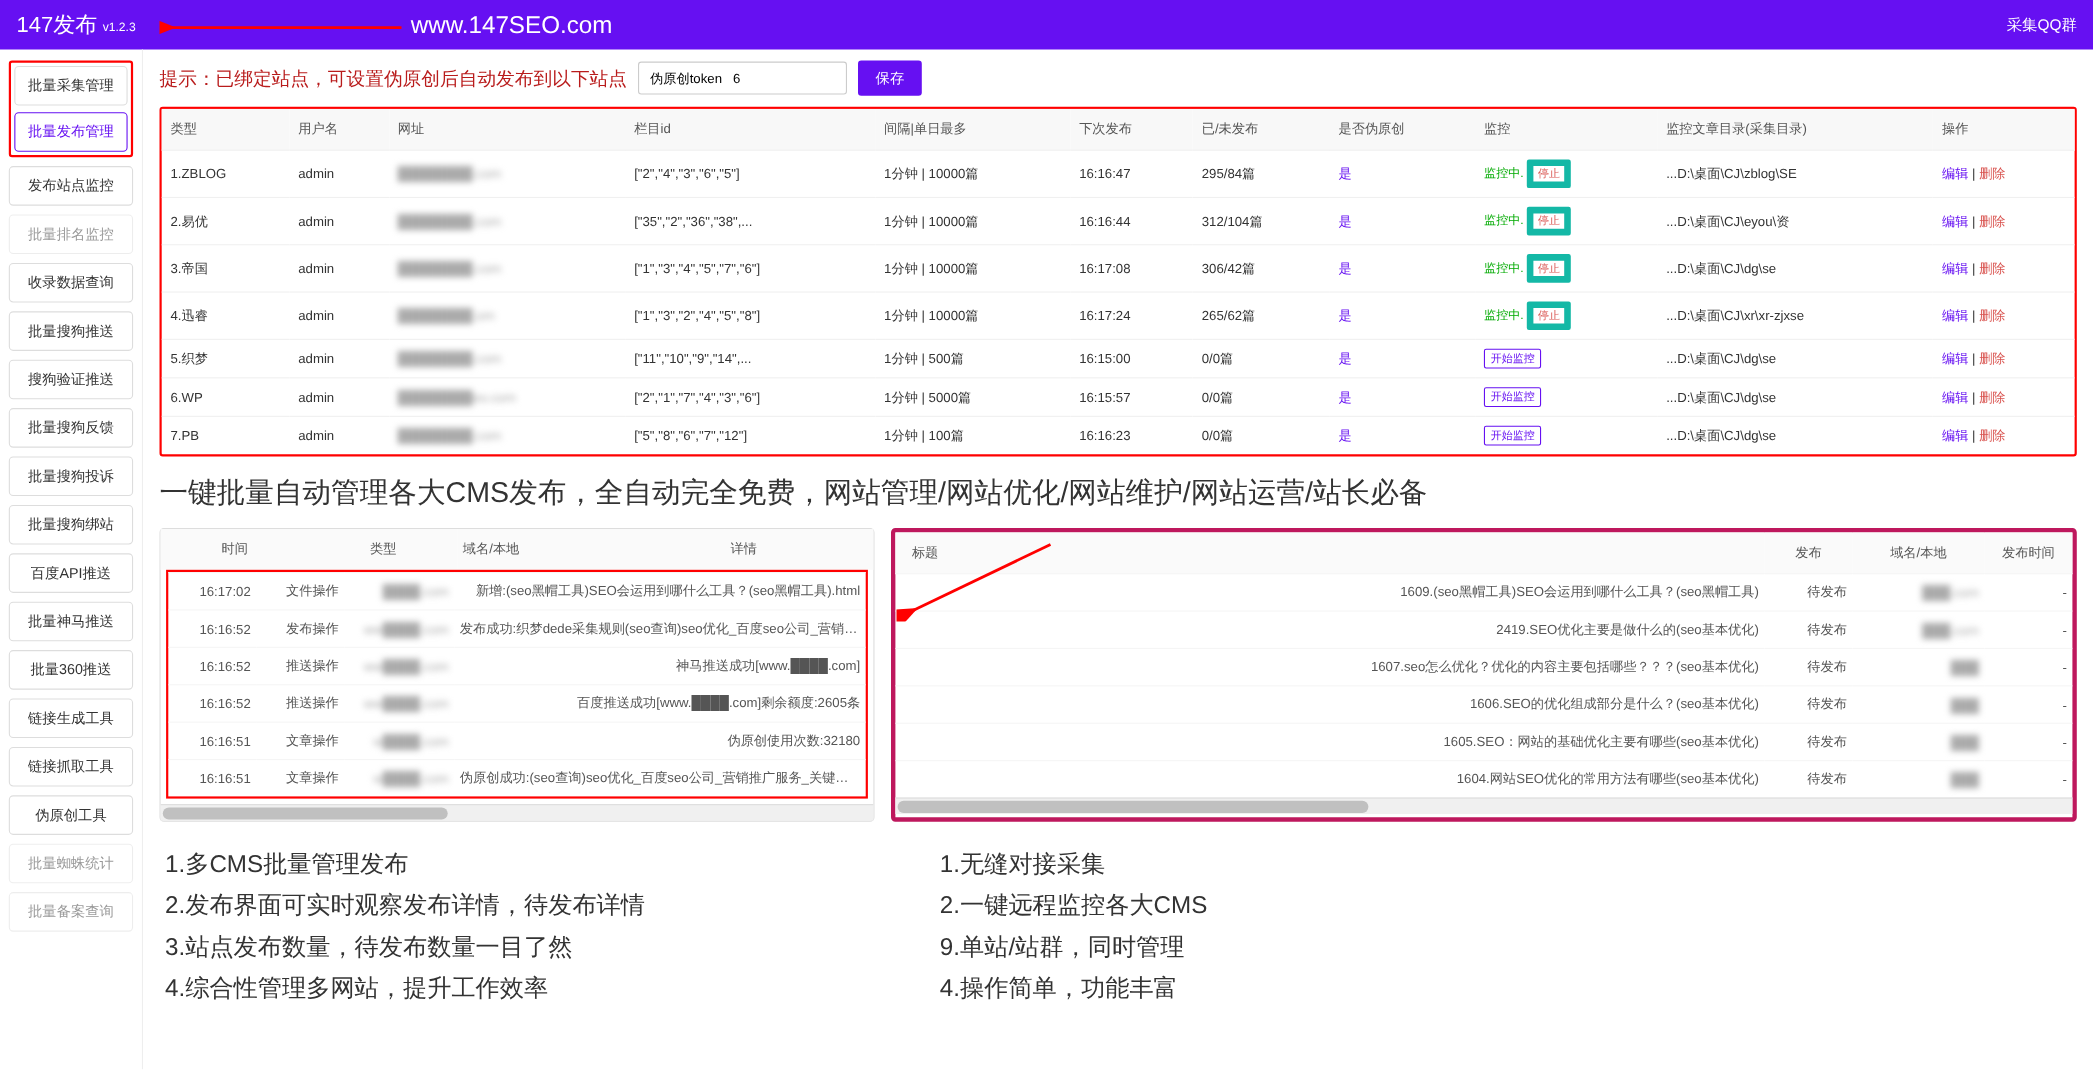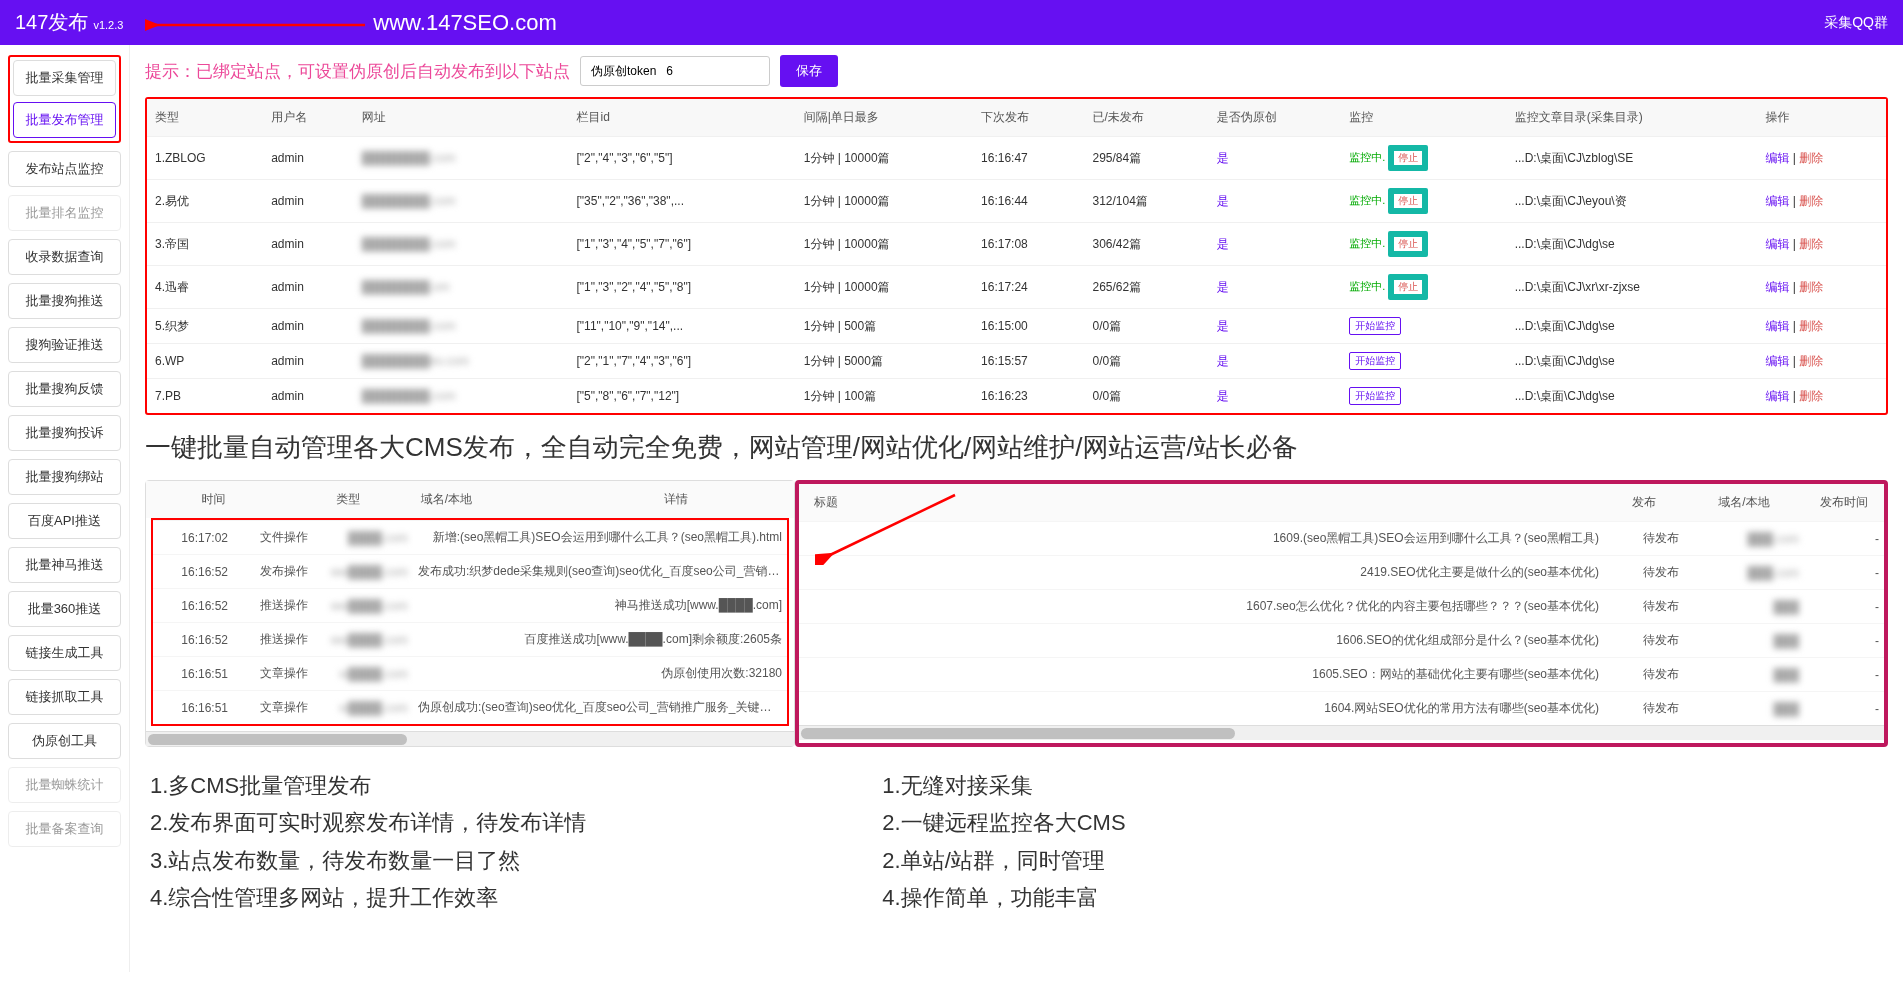--- a/index.html
+++ b/index.html
@@ -12,46 +12,46 @@
 .layout{display:flex;height:927px}
 .sidebar{width:130px;padding:10px 8px;border-right:1px solid #eee}
 .side-btn{display:block;width:100%;background:#fff;border:1px solid #ddd;border-radius:4px;padding:8px 4px;font-size:13px;margin-bottom:8px;cursor:pointer;text-align:center;color:#333}
 .side-btn.active{border-color:#6610f2;color:#333}
 .side-btn.disabled{opacity:.5}
 .side-group{border:2px solid red;padding:3px;border-radius:3px;margin-bottom:8px}
 .side-group .side-btn{margin-bottom:6px}
 .side-group .side-btn:last-child{margin-bottom:0;color:#6610f2}
 .main{flex:1;padding:10px 15px;overflow:auto}
 .tip-row{display:flex;align-items:center;gap:10px;margin-bottom:10px}
-.tip-text{font-size:17px;color:#ec4899}
+.tip-text{font-size:17px;color:#b91c1c}
 .tip-input{border:1px solid #ccc;border-radius:3px;padding:7px 10px;width:190px;font-size:12px}
 .btn{border:none;border-radius:3px;padding:7px 16px;font-size:13px;cursor:pointer;color:#fff}
 .btn-purple{background:#6610f2}
 .btn-white{background:#fff;color:#333;border:1px solid #ccc}
 .right-btns{margin-left:auto;display:flex;gap:10px}
 .main-table-wrap{border:2px solid red;border-radius:3px;margin-bottom:15px}
 .main-table{width:100%;border-collapse:collapse;font-size:12px}
 .main-table th{text-align:left;padding:10px 8px;background:#f8f8f8;font-weight:500;color:#555}
 .main-table td{padding:8px 8px;border-top:1px solid #f0f0f0}
 .link-edit{color:#6610f2;cursor:pointer}
 .link-del{color:#d9534f;cursor:pointer}
 .blurred{filter:blur(3px);color:#aaa}
 .mon-running{color:#0a0;font-size:11px}
 .mon-stop{display:inline-block;border:6px solid #14b8a6;color:#d9534f;font-size:10px;padding:0 4px;border-radius:2px;margin-left:3px}
 .mon-start{display:inline-block;border:1px solid #6610f2;color:#6610f2;font-size:10px;padding:1px 5px;border-radius:2px}
 .heading{font-size:26px;color:#333;margin:15px 0}
-.two-panel{display:flex;margin-bottom:10px;position:relative}
+.two-panel{display:flex;gap:15px;margin-bottom:10px;position:relative}
 .log-box{border:1px solid #ddd;border-radius:4px;flex:0 0 650px}
 .log-table{width:100%;border-collapse:collapse;font-size:12px}
 .log-table th{text-align:center;padding:10px 5px;background:#fafafa;font-weight:500;color:#555}
 .log-table td{text-align:right;padding:8px 5px;border-top:1px solid #f5f5f5;color:#555}
 .detail-cell{text-align:left;max-width:280px;white-space:nowrap;overflow:hidden;text-overflow:ellipsis}
 .log-box .inner-red{border:2px solid red;margin:0 5px 5px}
 .queue-box{border:4px solid #be185d;border-radius:4px;flex:1}
-.feature-row{display:flex;gap:96px;margin-top:20px}
+.feature-row{display:flex;gap:68px;margin-top:20px}
 .feature-col{font-size:22px;color:#333;line-height:1.7}
 .feature-col:first-child{margin-left:5px}
 .feature-col:last-child{margin-left:200px}
 .arrow1{position:absolute;top:10px;left:145px;pointer-events:none}
 .arrow2{position:absolute;top:358px;left:844px;pointer-events:none;z-index:5}
 .scrollbar{height:15px;background:#f0f0f0;border-top:1px solid #ddd;position:relative}
 .scroll-thumb{position:absolute;left:2px;top:2px;height:11px;width:40%;background:#c0c0c0;border-radius:6px}
 </style>
 </head>
 <body>
@@ -346,18 +346,18 @@
     <div class="feature-row">
       <div class="feature-col" id="feat-l">
           <div>1.多CMS批量管理发布</div>
           <div>2.发布界面可实时观察发布详情，待发布详情</div>
           <div>3.站点发布数量，待发布数量一目了然</div>
           <div>4.综合性管理多网站，提升工作效率</div>
         </div>
       <div class="feature-col" id="feat-r">
           <div>1.无缝对接采集</div>
           <div>2.一键远程监控各大CMS</div>
-          <div>2.单站/站群，同时管理</div>
+          <div>9.单站/站群，同时管理</div>
           <div>4.操作简单，功能丰富</div>
         </div>
     </div>
   </div>
 </div>
 
 </body></html>

